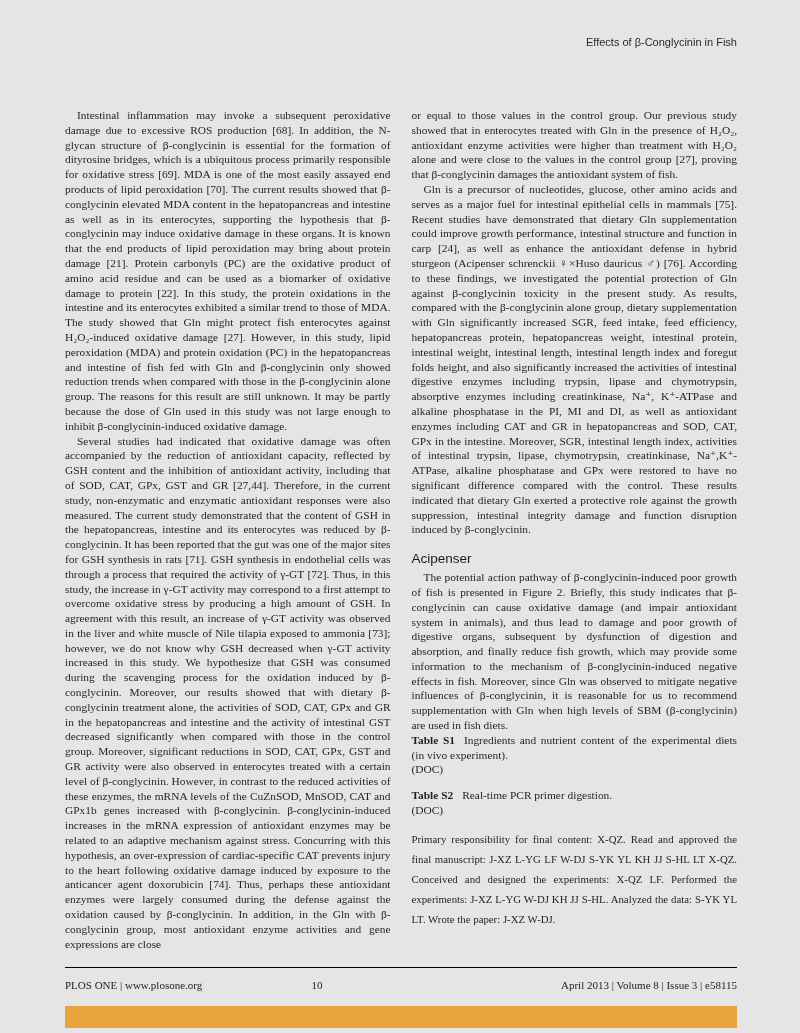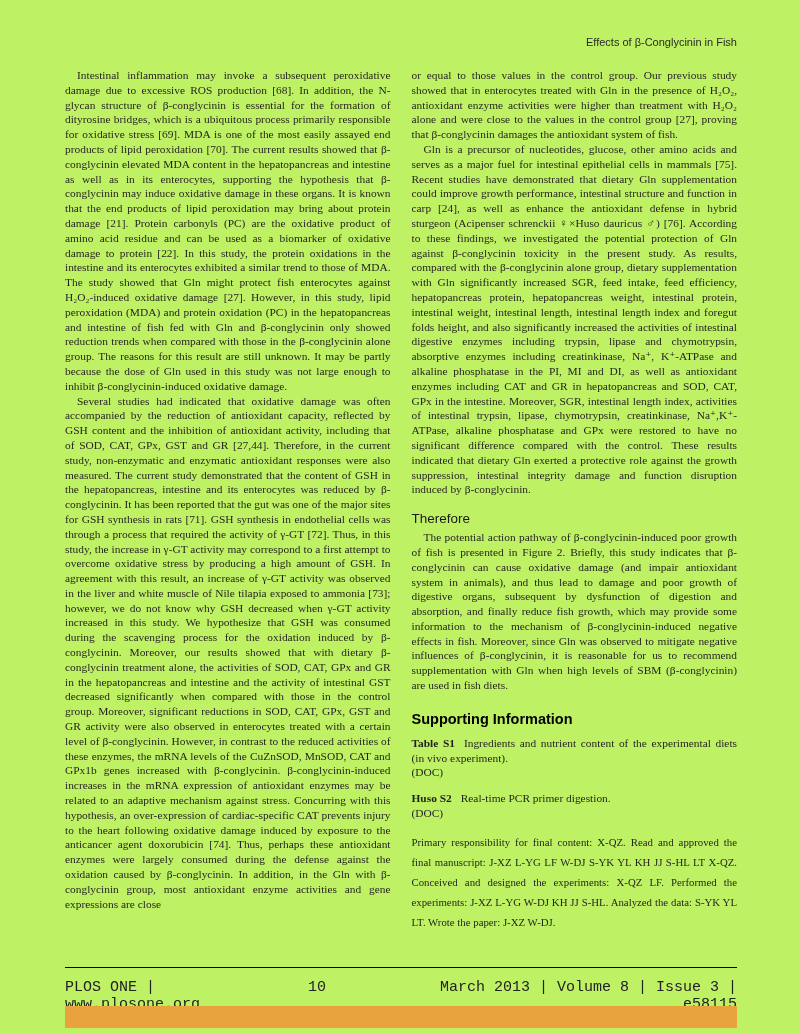--- a/index.html
+++ b/index.html
@@ -1,33 +1,33 @@
 <!DOCTYPE html>
 <html><head>
 <meta charset="utf-8">
 <style>
   html,body{margin:0;padding:0;background:#ffffff;}
   .page{
     position:relative;
     width:800px;height:1033px;
-    background:#bef264;
+    background:#e5e5e5;
     overflow:hidden;
     font-family:"Liberation Serif","DejaVu Serif",serif;
     color:#231f20;
   }
   .running-head{
     position:absolute;top:36px;right:63px;
     font-family:"Liberation Sans","DejaVu Sans",sans-serif;
     font-size:11px;color:#2a2a2a;
   }
   .content{
     position:absolute;top:68px;left:65px;width:672px;
     display:flex;gap:21px;
   }
-  .col{flex:1;min-width:0;}
+  .col{flex:1;min-width:0;margin-top:40px;}
   p.body{
     font-size:11.4px;line-height:14.8px;
     text-align:justify;margin:0;
   }
   .indent{text-indent:12px;}
   h2.plain{
     font-family:"Liberation Sans","DejaVu Sans",sans-serif;
     font-size:13.5px;font-weight:400;color:#1a1a1a;
     margin:14px 0 4px;
   }
@@ -40,22 +40,22 @@
   .si-line{font-size:11.4px;line-height:14.8px;text-align:justify;margin:0;}
   .si-label{font-weight:bold;margin-right:9px;}
   .si-doc{margin:0;font-size:11.4px;line-height:14.8px;}
   .ac-text{font-size:10.8px;line-height:20px;text-align:justify;margin:0;}
   .footer-rule{
     position:absolute;left:65px;width:672px;top:967px;height:1px;background:#000;
   }
   .footer{
     position:absolute;left:65px;width:672px;top:979px;
     display:flex;align-items:baseline;
-    font-family:Liberation Mono, monospace;
-    font-size:15px;color:#222;
+    font-family:Liberation Serif, serif;
+    font-size:11px;color:#222;
   }
   .footer .f-left{flex:1;text-align:left;}
   .footer .f-center{flex:1;text-align:center;}
   .footer .f-right{flex:2;text-align:right;}
   .bottom-bar{
     position:absolute;left:65px;width:672px;top:1006px;height:22px;
   }
 </style>
 </head>
 <body>
@@ -68,46 +68,45 @@
 
     <div class="col">
       <p class="body indent">Intestinal inflammation may invoke a subsequent peroxidative damage due to excessive ROS production [68]. In addition, the N-glycan structure of β-conglycinin is essential for the formation of dityrosine bridges, which is a ubiquitous process primarily responsible for oxidative stress [69]. MDA is one of the most easily assayed end products of lipid peroxidation [70]. The current results showed that β-conglycinin elevated MDA content in the hepatopancreas and intestine as well as in its enterocytes, supporting the hypothesis that β-conglycinin may induce oxidative damage in these organs. It is known that the end products of lipid peroxidation may bring about protein damage [21]. Protein carbonyls (PC) are the oxidative product of amino acid residue and can be used as a biomarker of oxidative damage to protein [22]. In this study, the protein oxidations in the intestine and its enterocytes exhibited a similar trend to those of MDA. The study showed that Gln might protect fish enterocytes against H₂O₂-induced oxidative damage [27]. However, in this study, lipid peroxidation (MDA) and protein oxidation (PC) in the hepatopancreas and intestine of fish fed with Gln and β-conglycinin only showed reduction trends when compared with those in the β-conglycinin alone group. The reasons for this result are still unknown. It may be partly because the dose of Gln used in this study was not large enough to inhibit β-conglycinin-induced oxidative damage.</p>
       <p class="body indent">Several studies had indicated that oxidative damage was often accompanied by the reduction of antioxidant capacity, reflected by GSH content and the inhibition of antioxidant activity, including that of SOD, CAT, GPx, GST and GR [27,44]. Therefore, in the current study, non-enzymatic and enzymatic antioxidant responses were also measured. The current study demonstrated that the content of GSH in the hepatopancreas, intestine and its enterocytes was reduced by β-conglycinin. It has been reported that the gut was one of the major sites for GSH synthesis in rats [71]. GSH synthesis in endothelial cells was through a process that required the activity of γ-GT [72]. Thus, in this study, the increase in γ-GT activity may correspond to a first attempt to overcome oxidative stress by producing a high amount of GSH. In agreement with this result, an increase of γ-GT activity was observed in the liver and white muscle of Nile tilapia exposed to ammonia [73]; however, we do not know why GSH decreased when γ-GT activity increased in this study. We hypothesize that GSH was consumed during the scavenging process for the oxidation induced by β-conglycinin. Moreover, our results showed that with dietary β-conglycinin treatment alone, the activities of SOD, CAT, GPx and GR in the hepatopancreas and intestine and the activity of intestinal GST decreased significantly when compared with those in the control group. Moreover, significant reductions in SOD, CAT, GPx, GST and GR activity were also observed in enterocytes treated with a certain level of β-conglycinin. However, in contrast to the reduced activities of these enzymes, the mRNA levels of the CuZnSOD, MnSOD, CAT and GPx1b genes increased with β-conglycinin. β-conglycinin-induced increases in the mRNA expression of antioxidant enzymes may be related to an adaptive mechanism against stress. Concurring with this hypothesis, an over-expression of cardiac-specific CAT prevents injury to the heart following oxidative damage induced by exposure to the anticancer agent doxorubicin [74]. Thus, perhaps these antioxidant enzymes were largely consumed during the defense against the oxidation caused by β-conglycinin. In addition, in the Gln with β-conglycinin group, most antioxidant enzyme activities and gene expressions are close</p>
     </div>
 
     <div class="col">
       <p class="body">or equal to those values in the control group. Our previous study showed that in enterocytes treated with Gln in the presence of H₂O₂, antioxidant enzyme activities were higher than treatment with H₂O₂ alone and were close to the values in the control group [27], proving that β-conglycinin damages the antioxidant system of fish.</p>
       <p class="body indent">Gln is a precursor of nucleotides, glucose, other amino acids and serves as a major fuel for intestinal epithelial cells in mammals [75]. Recent studies have demonstrated that dietary Gln supplementation could improve growth performance, intestinal structure and function in carp [24], as well as enhance the antioxidant defense in hybrid sturgeon (Acipenser schrenckii ♀×Huso dauricus ♂) [76]. According to these findings, we investigated the potential protection of Gln against β-conglycinin toxicity in the present study. As results, compared with the β-conglycinin alone group, dietary supplementation with Gln significantly increased SGR, feed intake, feed efficiency, hepatopancreas protein, hepatopancreas weight, intestinal protein, intestinal weight, intestinal length, intestinal length index and foregut folds height, and also significantly increased the activities of intestinal digestive enzymes including trypsin, lipase and chymotrypsin, absorptive enzymes including creatinkinase, Na⁺, K⁺-ATPase and alkaline phosphatase in the PI, MI and DI, as well as antioxidant enzymes including CAT and GR in hepatopancreas and SOD, CAT, GPx in the intestine. Moreover, SGR, intestinal length index, activities of intestinal trypsin, lipase, chymotrypsin, creatinkinase, Na⁺,K⁺-ATPase, alkaline phosphatase and GPx were restored to have no significant difference compared with the control. These results indicated that dietary Gln exerted a protective role against the growth suppression, intestinal integrity damage and function disruption induced by β-conglycinin.</p>
 
-      <h2 class="plain">Therefore</h2>
+      <h2 class="plain">Acipenser</h2>
       <p class="body indent">The potential action pathway of β-conglycinin-induced poor growth of fish is presented in Figure 2. Briefly, this study indicates that β-conglycinin can cause oxidative damage (and impair antioxidant system in animals), and thus lead to damage and poor growth of digestive organs, subsequent by dysfunction of digestion and absorption, and finally reduce fish growth, which may provide some information to the mechanism of β-conglycinin-induced negative effects in fish. Moreover, since Gln was observed to mitigate negative influences of β-conglycinin, it is reasonable for us to recommend supplementation with Gln when high levels of SBM (β-conglycinin) are used in fish diets.</p>
 
-      <h2 class="bold">Supporting Information</h2>
 
       <div class="si-entry">
         <p class="si-line">
           <b class="si-label">Table S1</b><span>Ingredients and nutrient content of the experimental diets (in vivo experiment).</span>
         </p>
         <p class="si-doc">(DOC)</p>
       </div>
 
       <div class="si-entry">
         <p class="si-line">
-          <b class="si-label">Huso S2</b><span>Real-time PCR primer digestion.</span>
+          <b class="si-label">Table S2</b><span>Real-time PCR primer digestion.</span>
         </p>
         <p class="si-doc">(DOC)</p>
       </div>
 
       <p class="ac-text">Primary responsibility for final content: X-QZ. Read and approved the final manuscript: J-XZ L-YG LF W-DJ S-YK YL KH JJ S-HL LT X-QZ. Conceived and designed the experiments: X-QZ LF. Performed the experiments: J-XZ L-YG W-DJ KH JJ S-HL. Analyzed the data: S-YK YL LT. Wrote the paper: J-XZ W-DJ.</p>
     </div>
   </div>
 
   <div class="footer-rule"></div>
 
   <div class="footer">
     <span class="f-left">PLOS ONE | www.plosone.org</span>
     <span class="f-center">10</span>
-    <span class="f-right">March 2013 | Volume 8 | Issue 3 | e58115</span>
+    <span class="f-right">April 2013 | Volume 8 | Issue 3 | e58115</span>
   </div>
 
   <div class="bottom-bar" style="background: rgb(232, 163, 61);"></div>
 
 </div>
 
 </body></html>

